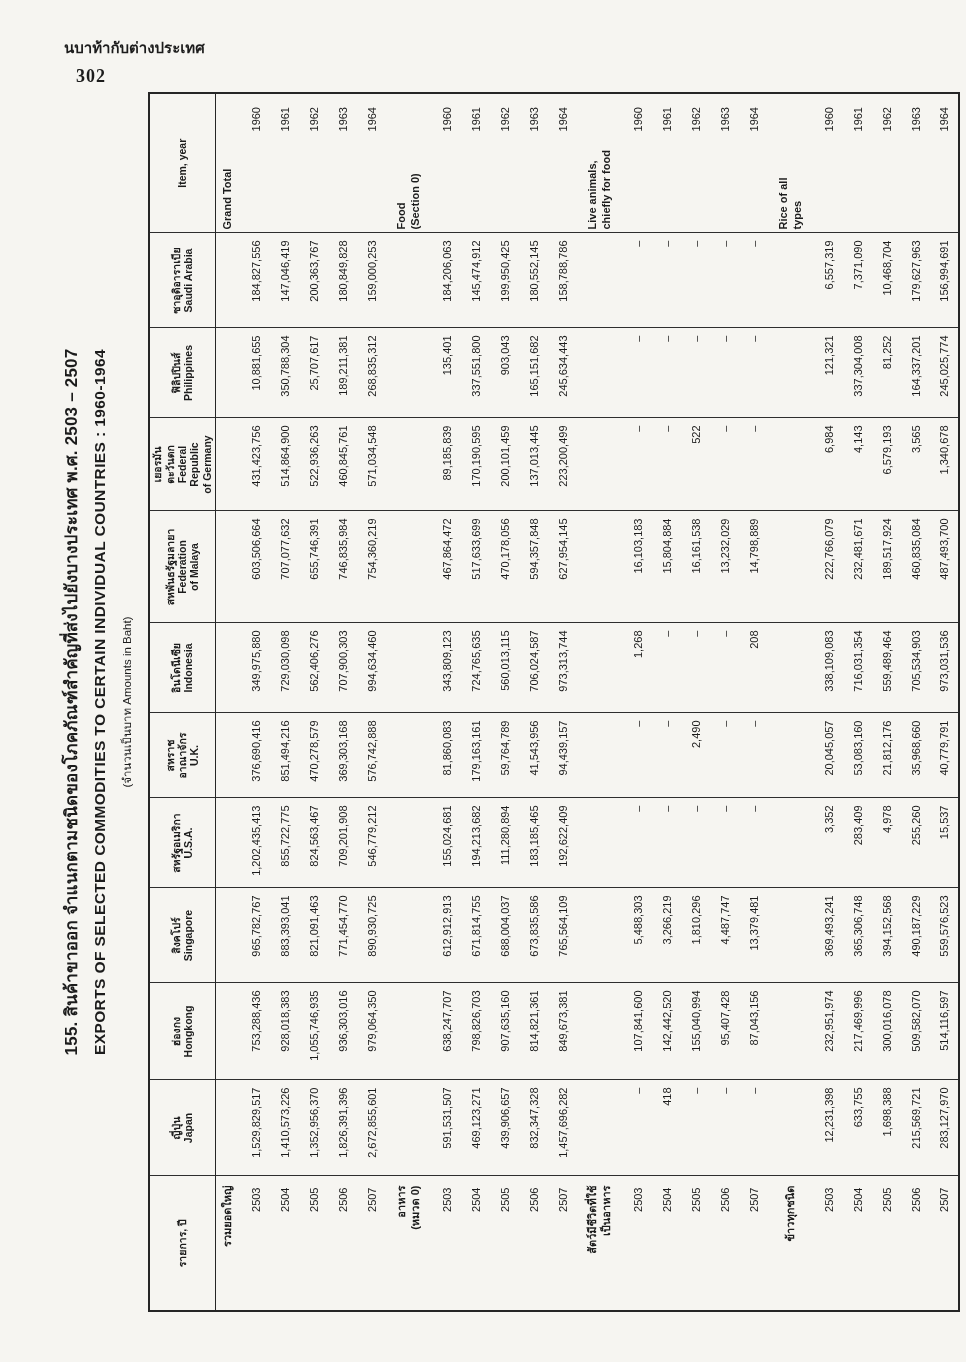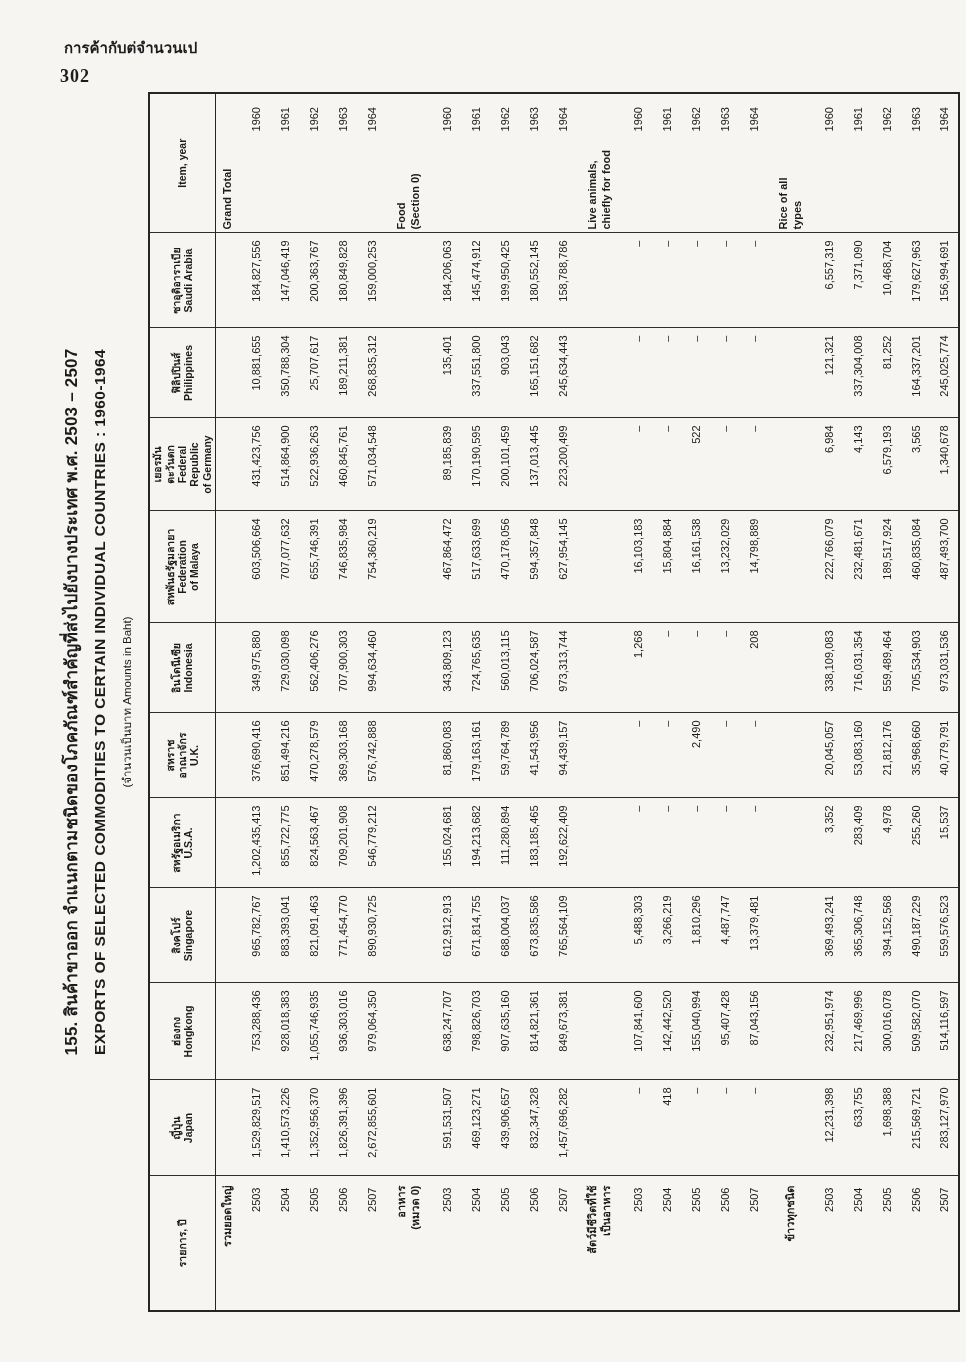--- a/index.html
+++ b/index.html
@@ -2,21 +2,21 @@
 <html><head>
 <meta charset="utf-8">
 <style>
   html,body{margin:0;padding:0;background:#888;}
   .page{
     position:relative;width:966px;height:1362px;margin:0 auto;
     background:#f6f5f1;color:#1c1c1c;overflow:hidden;
     font-family:"Liberation Sans","DejaVu Sans",sans-serif;
   }
   .pagehead-th{position:absolute;left:64px;top:36px;font-size:15px;font-weight:bold;}
-  .pagenum{position:absolute;left:60px;top:66px;font-size:18px;font-weight:bold;
+  .pagenum{position:absolute;left:76px;top:66px;font-size:18px;font-weight:bold;
     font-family:"Liberation Serif","DejaVu Serif",serif;letter-spacing:1px;}
   
   .sheet{
     position:absolute;left:55px;top:92px;width:1220px;height:905px;
     transform-origin:0 0;transform:rotate(-90deg) translateX(-1220px);
   }
   .title-th{text-align:center;font-size:17px;font-weight:bold;letter-spacing:.2px;margin-top:2px;}
   .title-en{text-align:center;font-size:15.5px;font-weight:bold;letter-spacing:.4px;margin-top:7px;}
   .unit-note{text-align:center;font-size:11.5px;margin-top:9px;}
   table{border-collapse:collapse;table-layout:fixed;width:1218px;margin:12px auto 0 auto;
@@ -32,21 +32,21 @@
   td.val{text-align:right;padding-right:7px;font-size:11px;}
   td.stub-year{text-align:right;padding-right:11px;font-size:11px;}
   td.item-year{text-align:right;padding-right:13px;font-size:11px;}
   td.stub-label{text-align:right;padding-right:9px;font-weight:bold;font-size:11px;line-height:1.25;vertical-align:middle;}
   td.item-label{text-align:left;padding-left:3px;font-weight:bold;font-size:11px;line-height:1.25;vertical-align:middle;}
 </style>
 </head>
 <body>
 
 <div class="page">
-  <div class="pagehead-th">การค้ากับต่จำนวนเป</div>
+  <div class="pagehead-th">นบาท้ากับต่างประเทศ</div>
   <div class="pagenum">302</div>
 
   <div class="sheet">
     <div class="title-th">155. สินค้าขาออก  จำแนกตามชนิดของโภคภัณฑ์สำคัญที่ส่งไปยังบางประเทศ พ.ศ. 2503 – 2507</div>
     <div class="title-en">EXPORTS OF SELECTED COMMODITIES TO CERTAIN INDIVIDUAL COUNTRIES : 1960-1964</div>
     <div class="unit-note">(จำนวนเป็นบาท  Amounts in Baht)</div>
     <table id="main-table">
       <colgroup id="main-colgroup">
           <col style="width: 135px;">
           <col style="width: 96px;">

